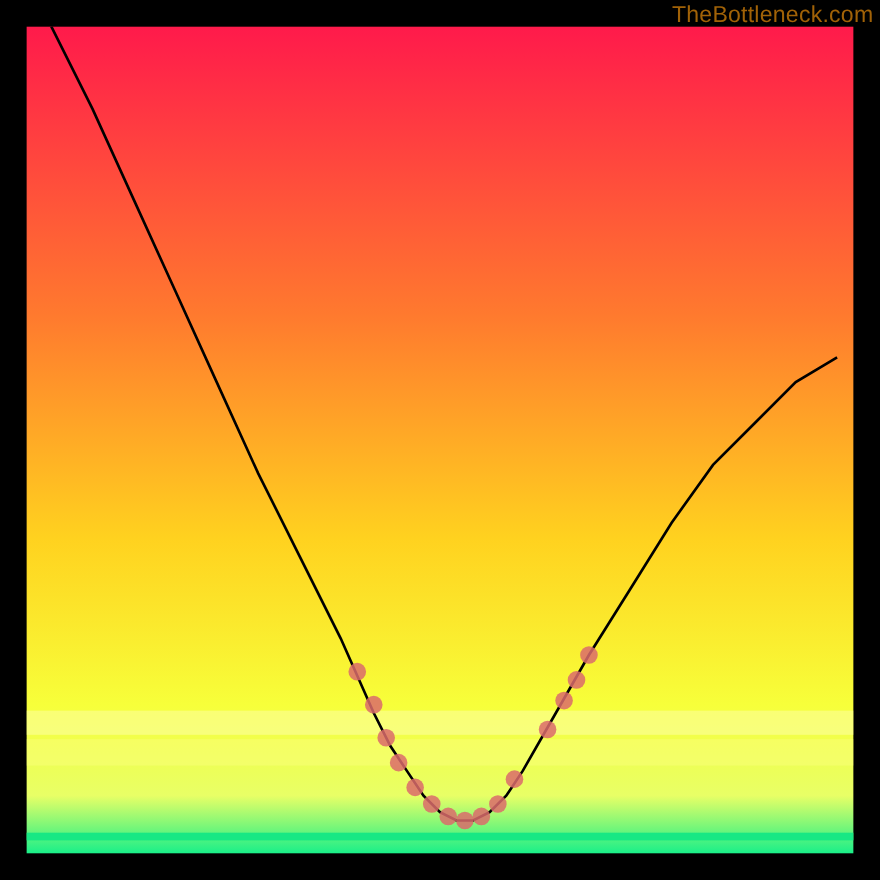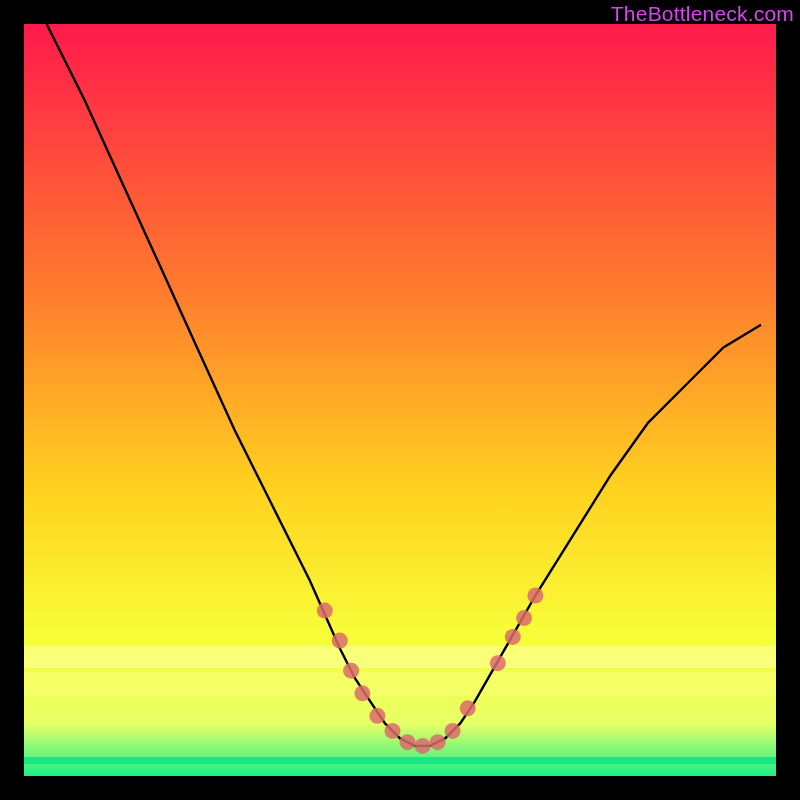--- a/index.html
+++ b/index.html
@@ -23,21 +23,21 @@
     position: absolute;
     left: 0;
     top: 0;
     width: 752px;
     height: 752px;
   }
   .watermark {
     position: absolute;
     top: 2px;
     right: 6px;
-    color: #d946ef;
+    color: #a16207;
     font-size: 21px;
     font-weight: 500;
     letter-spacing: 0.2px;
     pointer-events: none;
   }
   svg { display: block; }
 </style>
 </head>
 <body>
 

